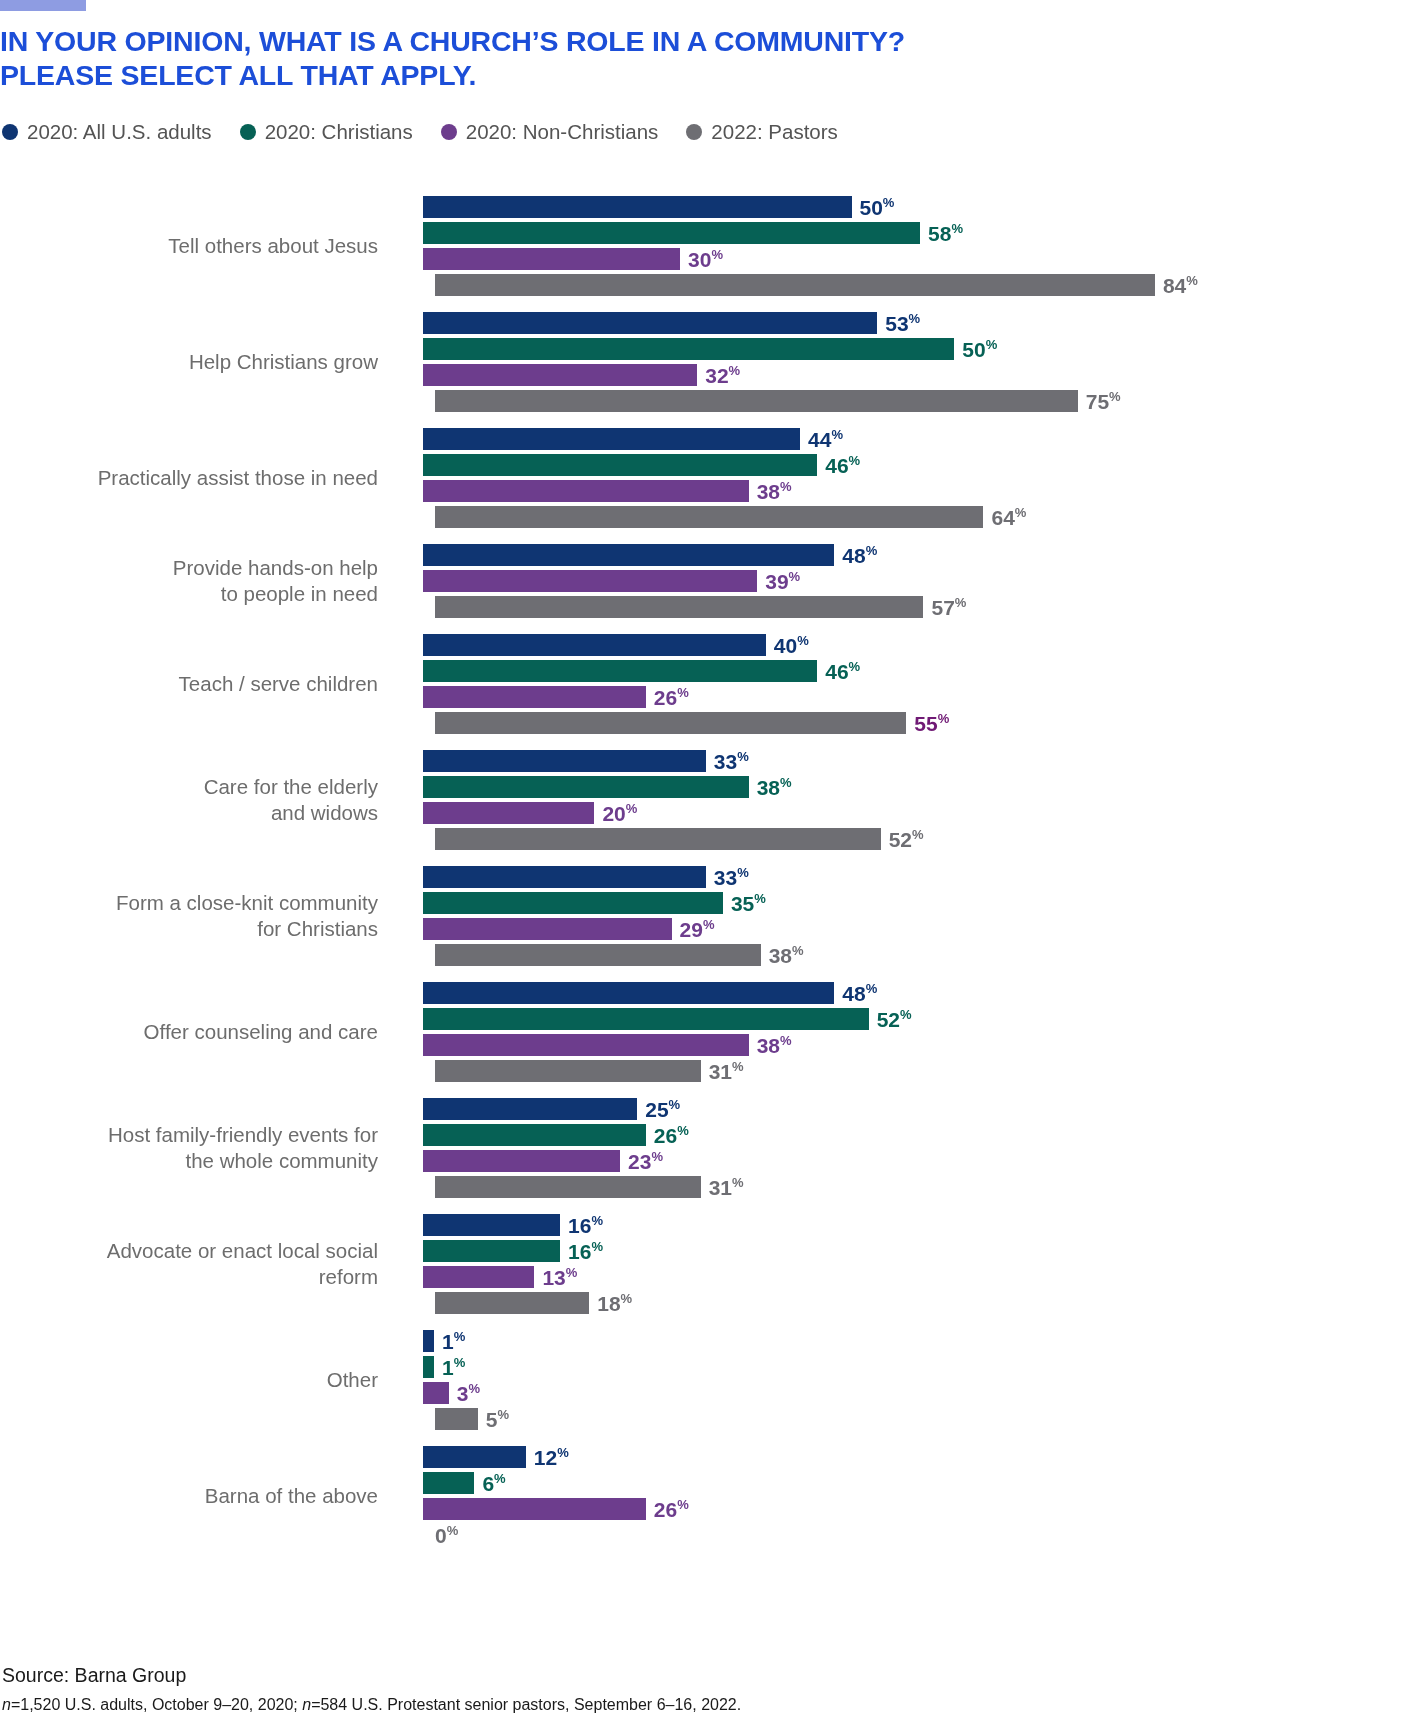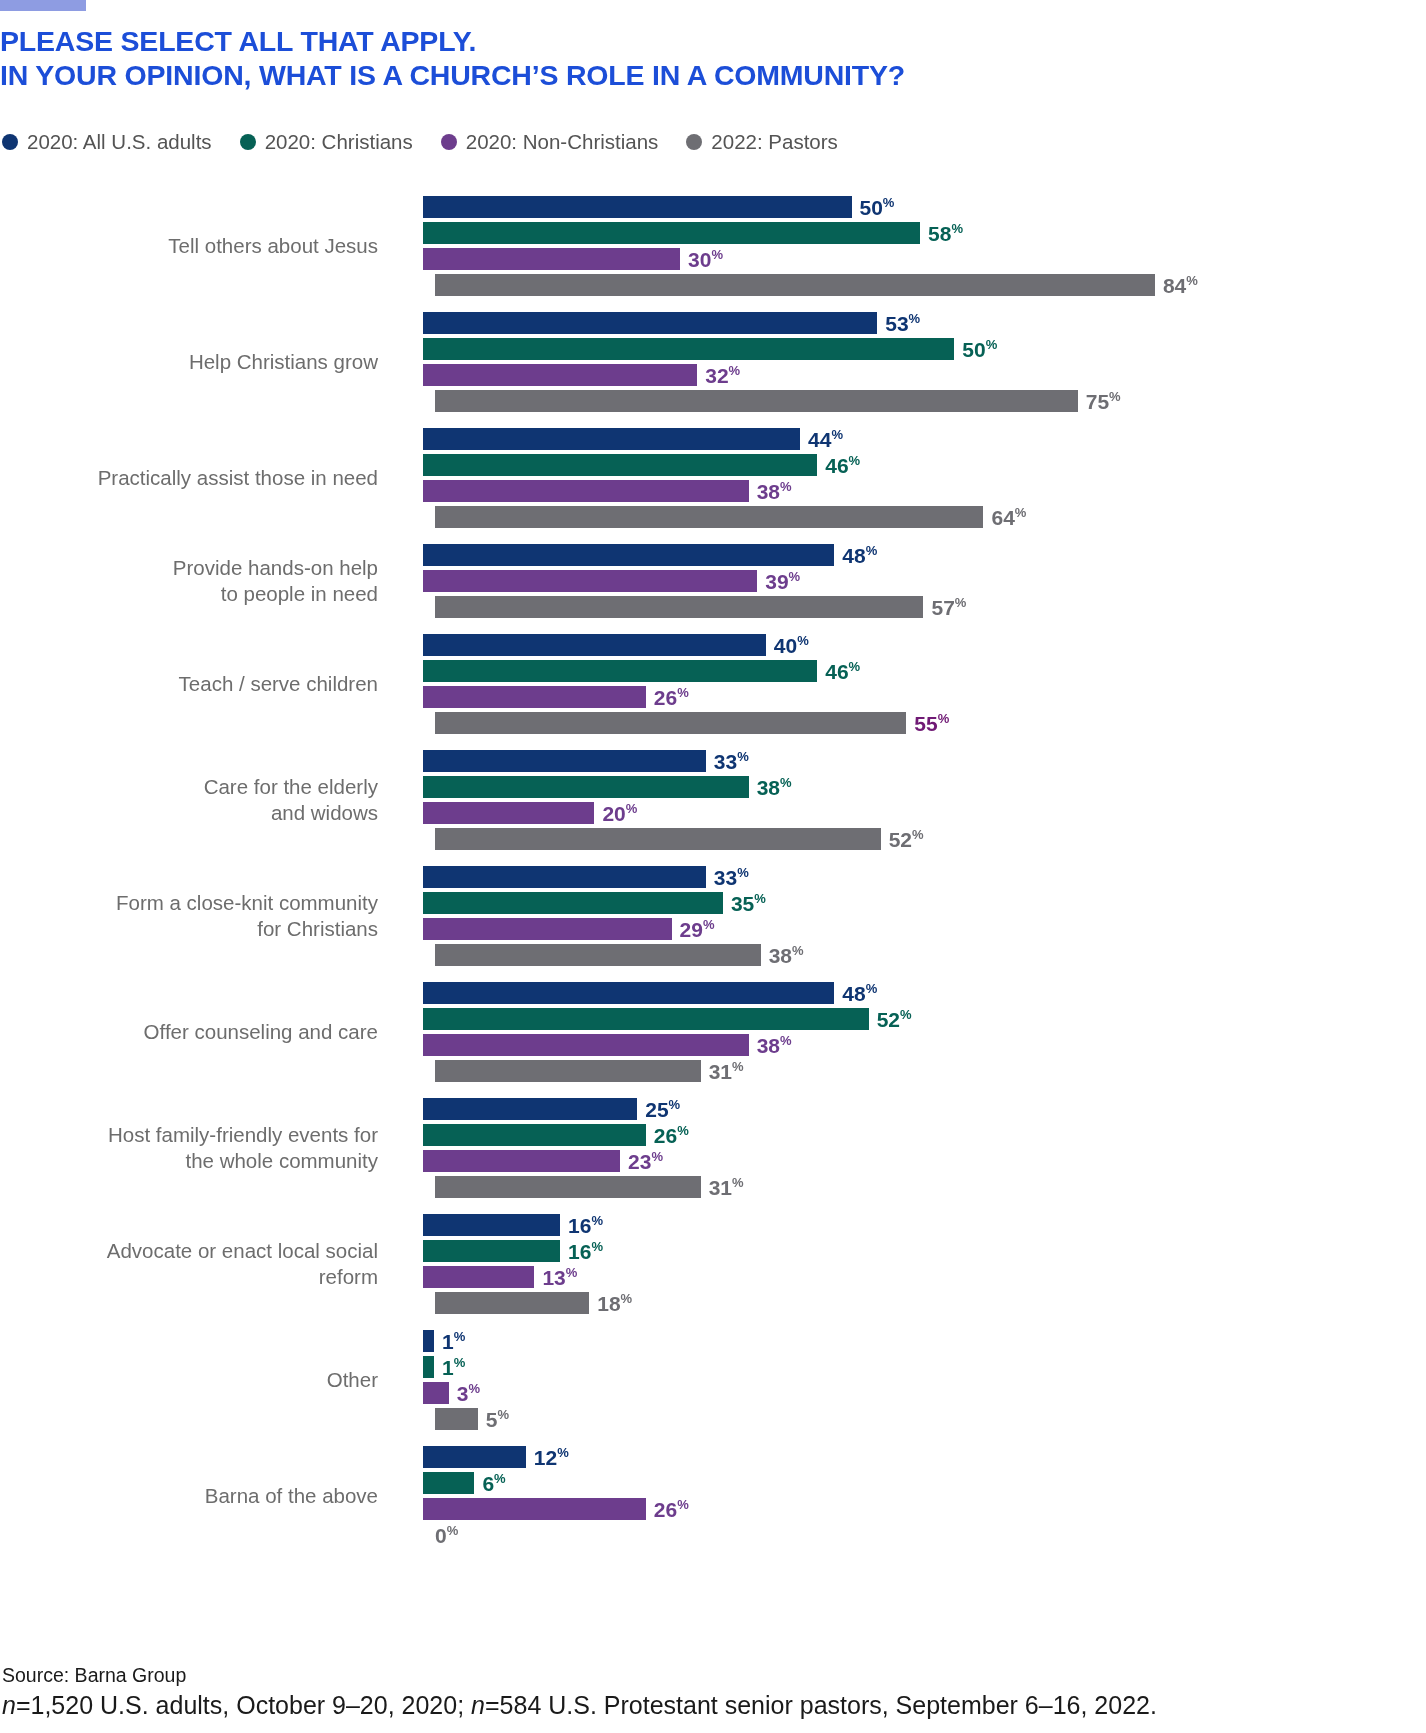--- a/index.html
+++ b/index.html
@@ -39,21 +39,21 @@
     letter-spacing: -0.2px;
     line-height: 34px;
     color: #1c4ed8;
     white-space: nowrap;
   }
 
   
   #legend {
     position: absolute;
     left: 2px;
-    top: 132px;
+    top: 122px;
     display: flex;
     align-items: flex-end;
     gap: 0;
   }
   .legend-item {
     display: flex;
     align-items: center;
     margin-right: 28px;
     white-space: nowrap;
   }
@@ -132,34 +132,34 @@
     left: 2px;
     top: 1660px;
     font-family: "Liberation Sans", sans-serif;
   }
   #source-line {
     font-size: 19.5px;
     color: #1a1a1a;
     line-height: 30px;
   }
   #sample-line {
-    font-size: 25px;
+    font-size: 16px;
     color: #1a1a1a;
     line-height: 30px;
   }
   #sample-line i { font-style: italic; }
 </style>
 </head>
 <body>
 
 <div id="accent-bar"></div>
 
 <div id="title-block">
+  <div class="title-line">IN YOUR OPINION, WHAT IS A CHURCH’S ROLE IN A COMMUNITY?</div>
   <div class="title-line">PLEASE SELECT ALL THAT APPLY.</div>
-  <div class="title-line">IN YOUR OPINION, WHAT IS A CHURCH’S ROLE IN A COMMUNITY?</div>
 </div>
 
 <div id="legend">
     <div class="legend-item">
       <span class="legend-dot" style="background: rgb(15, 53, 114);"></span>
       <span class="legend-label">2020: All U.S. adults</span>
     </div>
     <div class="legend-item">
       <span class="legend-dot" style="background: rgb(6, 97, 85);"></span>
       <span class="legend-label">2020: Christians</span>

